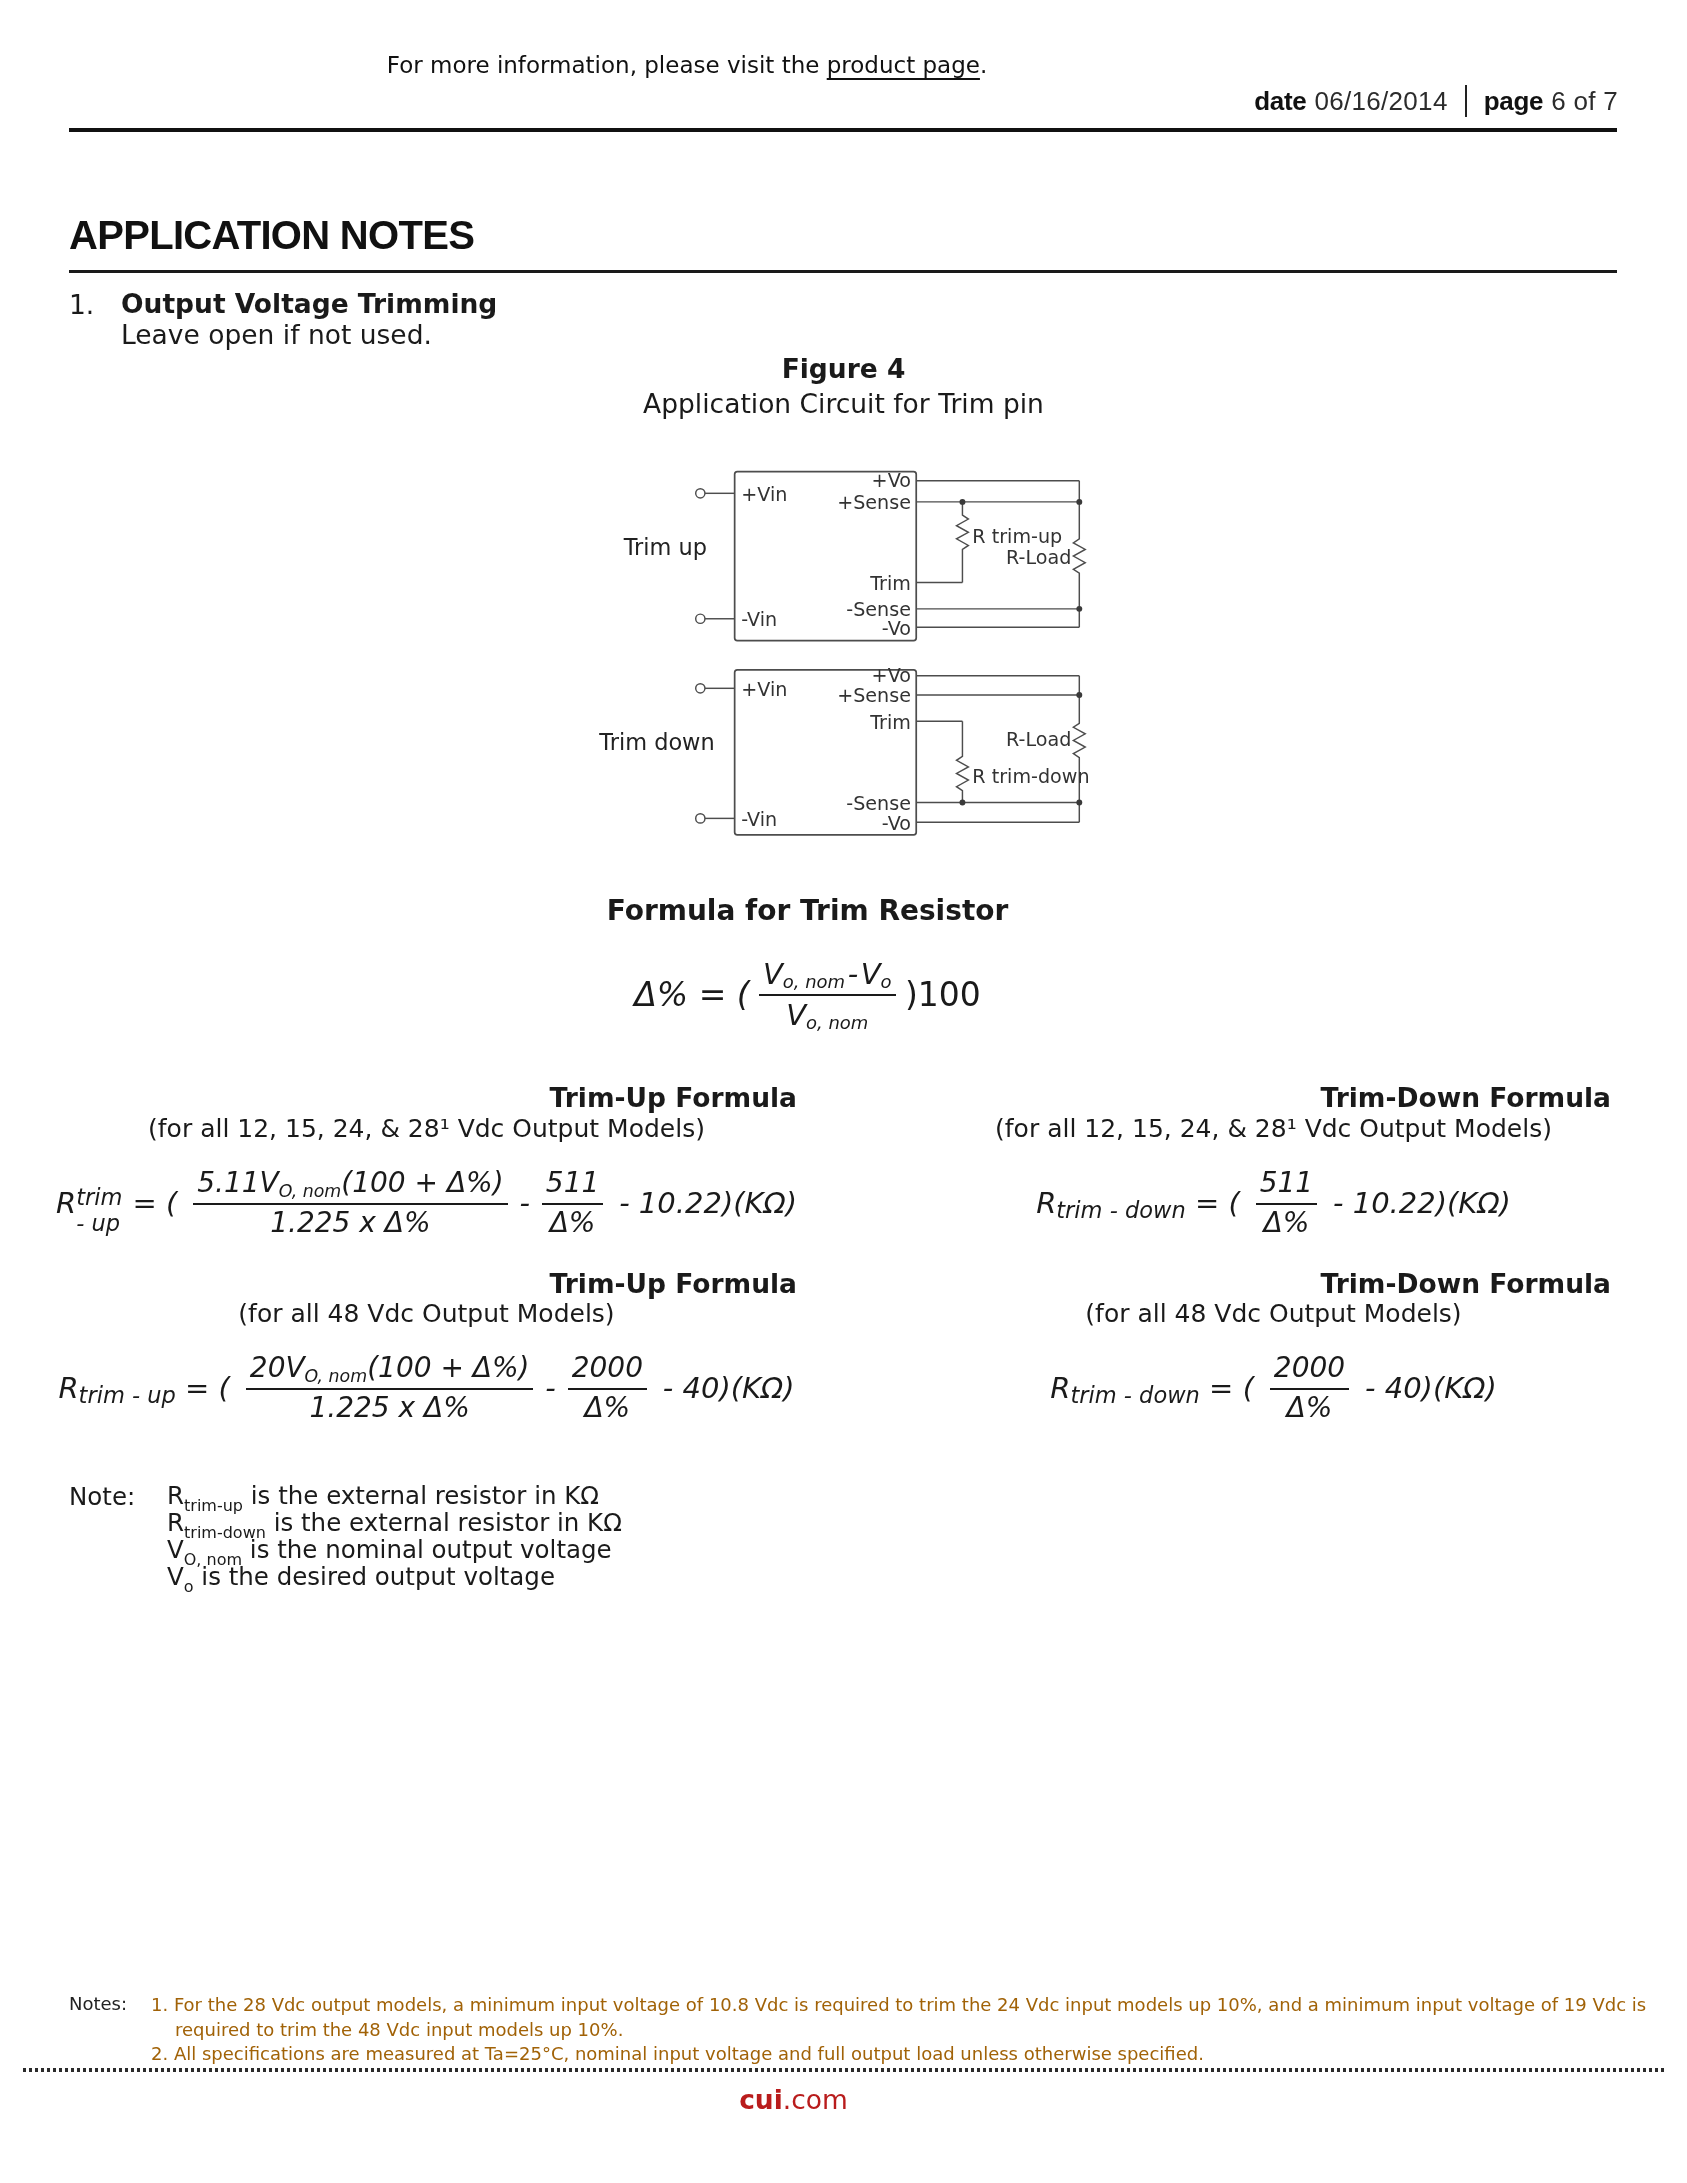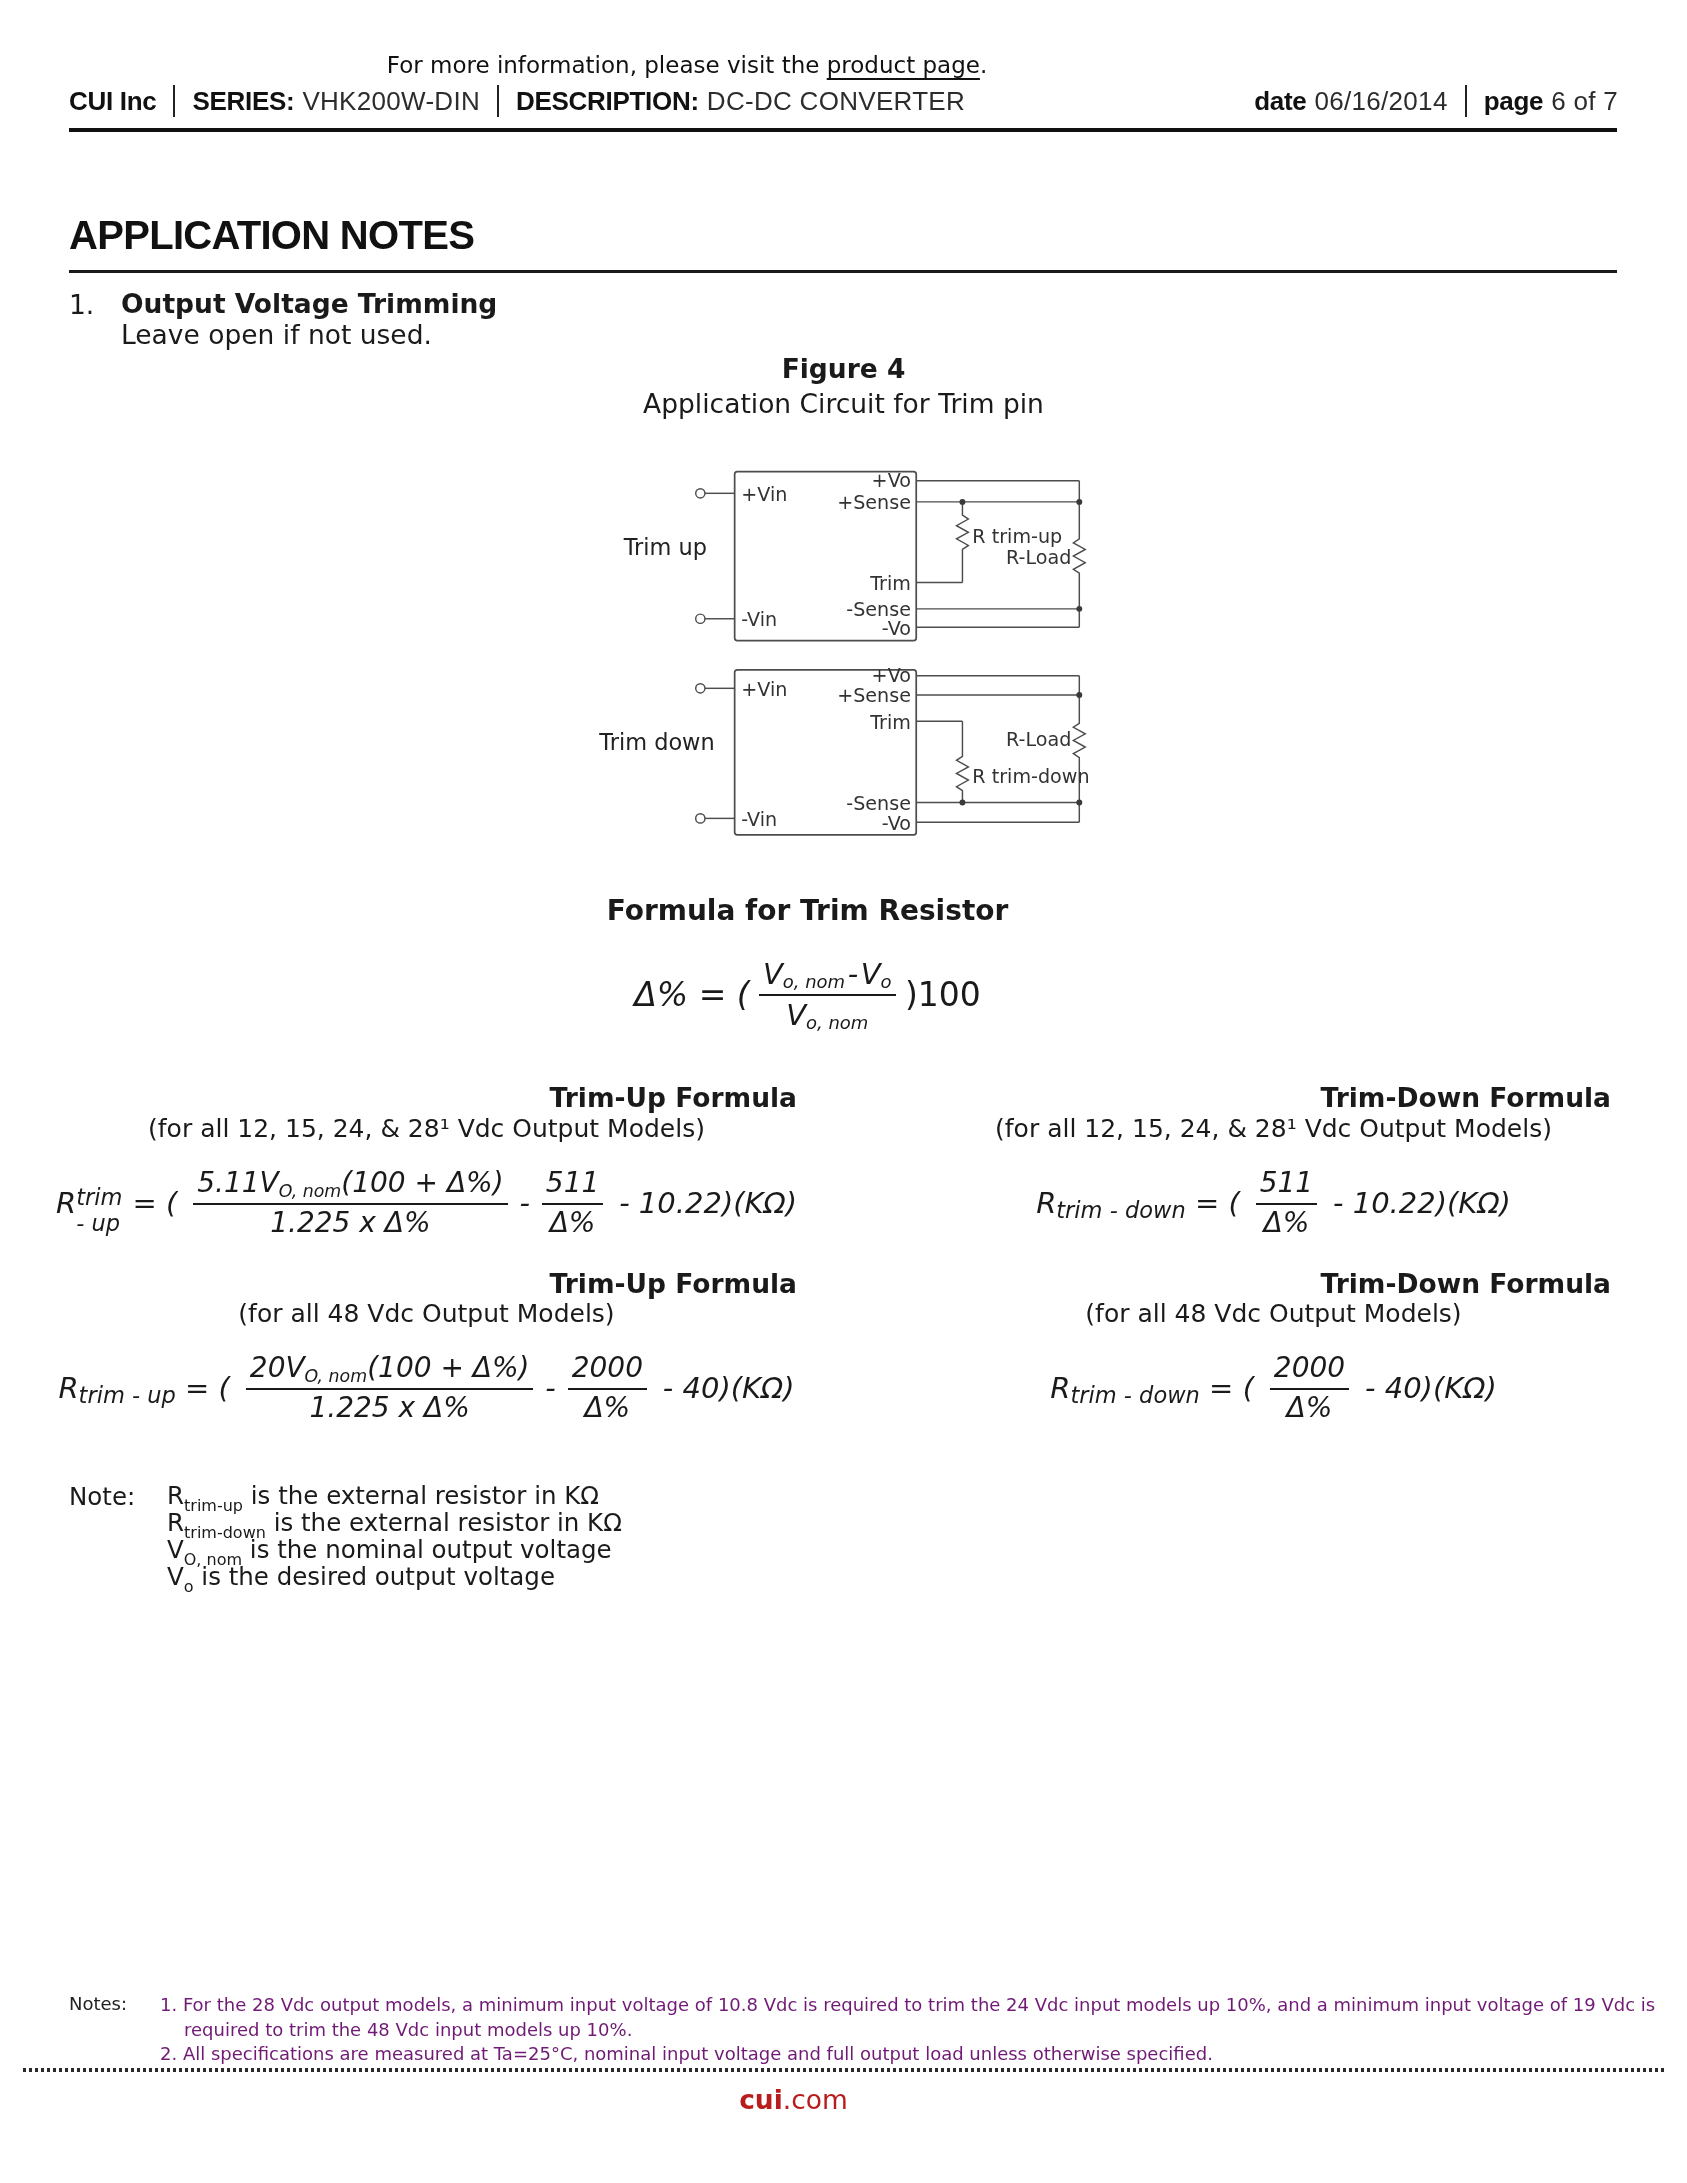--- a/index.html
+++ b/index.html
@@ -67,44 +67,35 @@
   .r2{top:1268px;} .r2s{top:1299px;} .r2f{top:1335px;}
 
   
   .note-label{top:1482px;left:69px;font-size:24.5px;}
   .note-lines{top:1482px;left:167px;font-size:24.5px;}
   .note-lines .nline{line-height:27px;height:27px;white-space:nowrap;}
   .nsub{font-size:16px;position:relative;top:6.6px;}
 
   
   .fn-label{top:1993px;left:69px;font-size:18px;color:#222;}
-  .fn-lines{top:1993px;left:160px;font-size:18px;line-height:24.5px;color:#701a75;}
+  .fn-lines{top:1993px;left:151px;font-size:18px;line-height:24.5px;color:#a16207;}
   .fn-indent{margin-left:24px;}
 
   .dotted{top:2068px;left:23px;width:1641px;height:4px;
       background:repeating-linear-gradient(90deg,#2b2b2b 0 3.3px,transparent 3.3px 6px);}
   .site{top:2084px;left:0;width:1533px;text-align:center;font-size:26.5px;color:#b91c1c;margin-left:27px;}
   .site .b{font-weight:bold;}
 </style>
 </head>
 <body>
 
 <div class="page">
 
   <div class="abs info-line"><span>For more information, please visit the </span><span class="info-link">product page</span><span>.</span></div>
 
-  <div class="abs header-left">
-    <span class="hb">CUI Inc</span>
-    <span class="hsep"></span>
-    <span class="hb">SERIES:</span>
-    <span class="hv">VHK200W-DIN</span>
-    <span class="hsep"></span>
-    <span class="hb">DESCRIPTION:</span>
-    <span class="hv">DC-DC CONVERTER</span>
-  </div>
   <div class="abs header-right">
     <span class="hb">date</span>
     <span class="hv">06/16/2014</span>
     <span class="hsep"></span>
     <span class="hb">page</span>
     <span class="hv">6 of 7</span>
   </div>
   <div class="abs hrule1"></div>
 
   <div class="abs app-title">APPLICATION NOTES</div>

